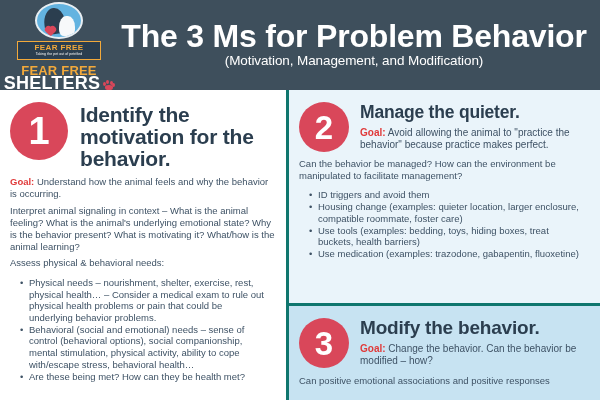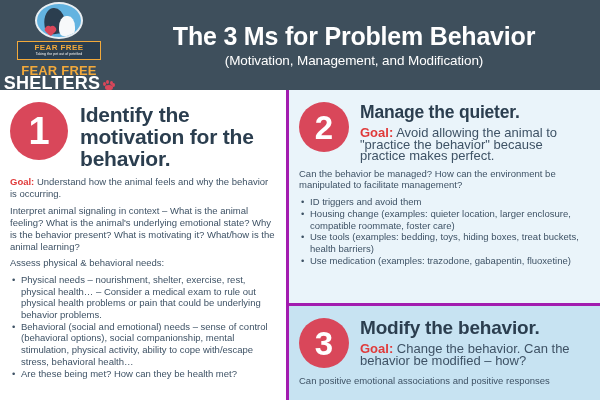--- a/index.html
+++ b/index.html
@@ -2,21 +2,21 @@
 <html><head>
 <meta charset="utf-8">
 <style>
   html,body{margin:0;padding:0;}
   body{
     width:600px;height:400px;overflow:hidden;
     background:#ffffff;
     font-family:"Liberation Sans", sans-serif;
     -webkit-font-smoothing:antialiased;
   }
-  .page{position:relative;width:600px;height:400px;background:#a21caf;}
+  .page{position:relative;width:600px;height:400px;background:#0f766e;}
 
   
   .header{
     position:absolute;left:0;top:0;width:600px;height:90px;
     background:#3e4f5c;
     display:flex;align-items:center;
   }
   .logo{
     width:118px;height:90px;flex:0 0 118px;
     display:flex;flex-direction:column;align-items:center;justify-content:center;
@@ -67,21 +67,21 @@
   }
   .paw i{position:absolute;background:#d9475a;border-radius:50%;display:block;}
   .paw .p1{width:3px;height:4px;left:0px;top:2px;}
   .paw .p2{width:3px;height:4px;left:3.2px;top:0px;}
   .paw .p3{width:3px;height:4px;left:6.5px;top:0.6px;}
   .paw .p4{width:3px;height:4px;left:9px;top:3px;}
   .paw .p5{width:8px;height:5px;left:1.6px;top:5px;border-radius:46%;}
 
   .title-wrap{flex:1;text-align:center;padding-right:10px;}
   .title{
-    color:#ffffff;font-size:25px;font-weight:bold;line-height:29px;
+    color:#ffffff;font-size:32px;font-weight:bold;line-height:29px;
     letter-spacing:-0.2px;
   }
   .subtitle{
     color:#ffffff;font-size:13.5px;font-weight:normal;line-height:17px;margin-top:1px;
     letter-spacing:-0.1px;
   }
 
   
   .col-left{
     position:absolute;left:0;top:90px;width:286px;height:310px;
@@ -110,30 +110,30 @@
   .circle-2{width:50px;height:50px;font-size:33px;margin-right:11px;}
   .circle-3{width:50px;height:50px;font-size:33px;margin-right:11px;}
   .sec-title{
     color:#2b3e4f;font-weight:bold;letter-spacing:-0.2px;
   }
   .sec-title-1{font-size:21px;line-height:22px;padding-top:2px;}
   .sec-title-2{font-size:17.5px;line-height:20px;padding-top:0px;}
   .sec-title-3{font-size:19px;line-height:20px;padding-top:0px;}
 
   .goal-inline{
-    color:#3e5265;font-size:13px;line-height:11.6px;margin-top:5px;
+    color:#3e5265;font-size:10px;line-height:11.6px;margin-top:5px;
   }
   .goal-lbl{color:#e03a3a;font-weight:bold;}
 
   .body-text{
     color:#3e5265;font-size:9.5px;line-height:11.7px;margin-top:6px;
   }
   .para{margin:0 0 5px 0;}
   .para:last-child{margin-bottom:0;}
-  ul.bullets{margin:0;padding:0 0 0 11px;list-style:none;}
+  ul.bullets{margin:8px;padding:0 0 0 11px;list-style:none;}
   ul.bullets li{position:relative;margin:0 0 0 0;padding:0;}
   ul.bullets li:before{
     content:"•";position:absolute;left:-9px;top:0;color:#3e5265;font-size:9.5px;
   }
   .clip{overflow:hidden;}
   .panel3 .body-text{margin-top:7px;}
 </style>
 </head>
 <body>
 

